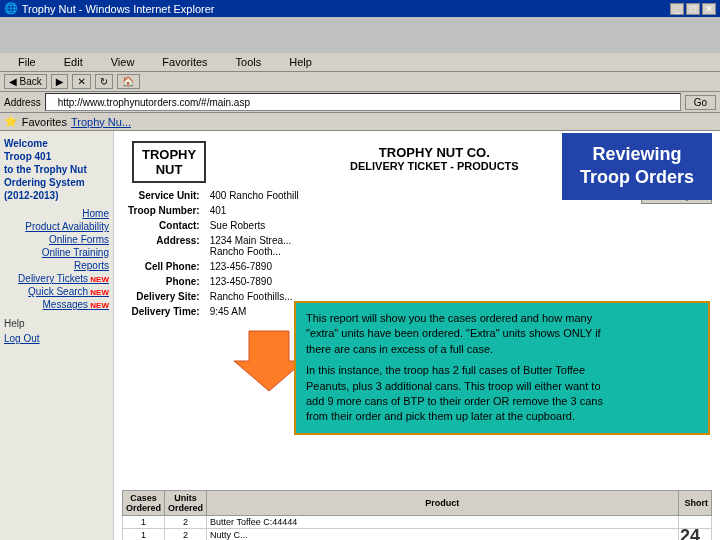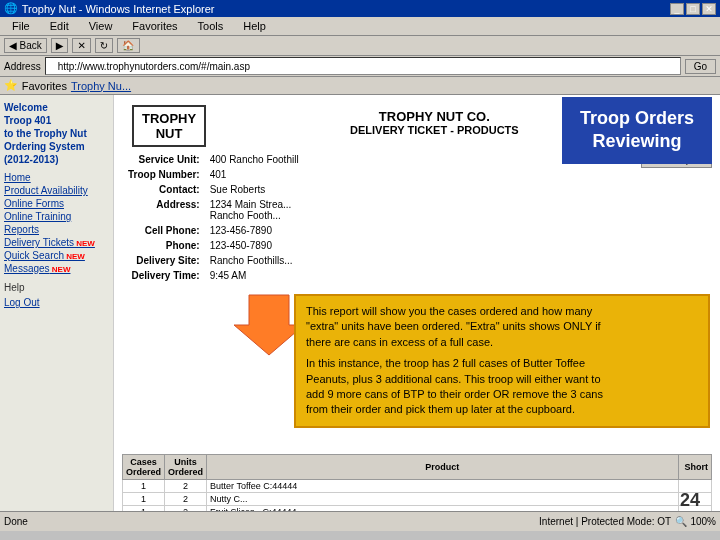--- a/index.html
+++ b/index.html
@@ -2,62 +2,62 @@
 <html><head>
   <meta charset="utf-8">
   <style>
     * { margin: 0; padding: 0; box-sizing: border-box; }
     body { width: 720px; height: 540px; overflow: hidden; font-family: Arial, sans-serif; font-size: 11px; background: #c0c0c0; }
     .title-bar { background: #003399; color: white; font-size: 11px; padding: 2px 4px; display: flex; align-items: center; justify-content: space-between; }
     .title-bar-left { display: flex; align-items: center; gap: 4px; }
     .title-bar-right { display: flex; gap: 2px; }
     .win-btn { background: #d4d0c8; border: 1px solid #888; width: 14px; height: 12px; font-size: 9px; display: flex; align-items: center; justify-content: center; cursor: pointer; }
 
-    .menu-bar { background: #d4d0c8; display: flex; gap: 8px; padding: 2px 6px; border-bottom: 1px solid #888; }
+    .menu-bar { background: #d4d0c8; display: flex; gap: 16px; padding: 2px 12px; border-bottom: 1px solid #888; margin-top: 36px; }
     .menu-item { padding: 1px 6px; font-size: 11px; cursor: pointer; }
 
     .toolbar { background: #d4d0c8; display: flex; align-items: center; padding: 2px 4px; gap: 4px; border-bottom: 1px solid #888; }
     .toolbar-btn { background: #d4d0c8; border: 1px solid #888; padding: 1px 4px; font-size: 10px; cursor: pointer; }
     .address-bar { display: flex; align-items: center; padding: 1px 4px; gap: 4px; background: #d4d0c8; border-bottom: 1px solid #888; }
     .address-input { flex: 1; height: 18px; font-size: 10px; border: 1px inset #888; padding: 1px 12px; }
     .go-btn { background: #d4d0c8; border: 1px solid #888; padding: 1px 8px; font-size: 10px; cursor: pointer; }
 
     .favorites-bar { background: #d4d0c8; display: flex; align-items: center; padding: 2px 4px; gap: 4px; border-bottom: 1px solid #888; font-size: 11px; }
 
     
     .content-area { display: flex; width: 720px; height: 416px; background: white; }
 
     
     .sidebar { width: 114px; background: #e8e8e0; border-right: 1px solid #ccc; padding: 6px 4px; font-size: 10px; }
     .sidebar-welcome { color: #003399; font-weight: bold; font-size: 10px; margin-bottom: 6px; line-height: 1.3; }
     .sidebar-link { color: #003399; text-decoration: underline; cursor: pointer; display: block; margin-bottom: 2px; font-size: 10px; }
     .sidebar-link.new-badge::after { content: ' NEW'; color: red; font-size: 8px; font-weight: bold; }
     .sidebar-link.new-badge2::after { content: ' NEW'; color: red; font-size: 8px; font-weight: bold; }
-    .sidebar-section { margin-top: 0; margin-bottom: 4px; }
+    .sidebar-section { margin-top: 0; margin-bottom: 4px; text-align: right; }
     .sidebar-help { color: #333; font-size: 10px; margin-top: 8px; }
     .sidebar-logout { color: #003399; text-decoration: underline; cursor: pointer; font-size: 10px; margin-top: 4px; display: block; }
 
     
     .main-panel { flex: 1; padding: 6px 8px; overflow-y: auto; position: relative; }
 
     
     .header-overlay { position: absolute; top: 2px; right: 8px; background: #2244aa; color: white; padding: 10px 18px; text-align: center; font-size: 18px; font-weight: bold; line-height: 1.3; z-index: 10; }
     .company-name { font-size: 13px; font-weight: bold; }
     .doc-title { font-size: 11px; font-weight: bold; }
     .print-link { color: #003399; text-decoration: underline; cursor: pointer; font-size: 10px; }
     .logo-box { border: 2px solid #333; padding: 4px 8px; display: inline-block; text-align: center; margin-left: 10px; }
 
     .print-report-btn { background: #d4d0c8; border: 1px solid #888; padding: 2px 8px; font-size: 10px; cursor: pointer; float: right; margin-bottom: 4px; }
 
     .info-table { font-size: 10px; margin-bottom: 6px; }
     .info-table td { padding: 1px 4px; vertical-align: top; }
     .info-label { font-weight: bold; text-align: right; white-space: nowrap; }
 
     
-    .tooltip-box { position: absolute; left: 180px; top: 199px; right: 10px; background: #eab308; border: 2px solid #cc8800; padding: 8px 10px; font-size: 11px; z-index: 20; line-height: 1.4; }
+    .tooltip-box { position: absolute; left: 180px; top: 170px; right: 10px; background: #14b8a6; border: 2px solid #cc8800; padding: 8px 10px; font-size: 11px; z-index: 20; line-height: 1.4; }
 
     
     .product-table { width: 100%; border-collapse: collapse; font-size: 9px; margin-top: 4px; }
     .product-table th { background: #d4d0c8; border: 1px solid #999; padding: 2px 3px; text-align: center; font-weight: bold; }
     .product-table td { border: 1px solid #ccc; padding: 1px 3px; }
     .product-table td.num { text-align: center; }
 
     
     .status-bar { background: #d4d0c8; border-top: 1px solid #888; display: flex; align-items: center; padding: 1px 4px; font-size: 10px; height: 20px; justify-content: space-between; }
     .status-left { display: flex; gap: 8px; }
@@ -132,22 +132,22 @@
       <a class="sidebar-link new-badge2">Quick Search</a>
       <a class="sidebar-link new-badge2">Messages</a>
     </div>
     <div class="sidebar-help">Help</div>
     <a class="sidebar-logout">Log Out</a>
   </div>
 
   <div class="main-panel">
 
     <div class="header-overlay">
+      <div>Reviewing</div>
       <div>Troop Orders</div>
-      <div>Reviewing</div>
     </div>
 
     <div style="display:flex; align-items:flex-start; margin-bottom:4px; margin-top:4px;gap:36px;">
       <div class="logo-box">
         <div style="font-weight:bold;font-size:13px;">TROPHY</div>
         <div style="font-weight:bold;font-size:13px;">NUT</div>
       </div>
       <div style="flex:1;text-align:center;padding-top:4px;">
         <div class="company-name">TROPHY NUT CO.</div>
         <div class="doc-title">DELIVERY TICKET - PRODUCTS</div>

